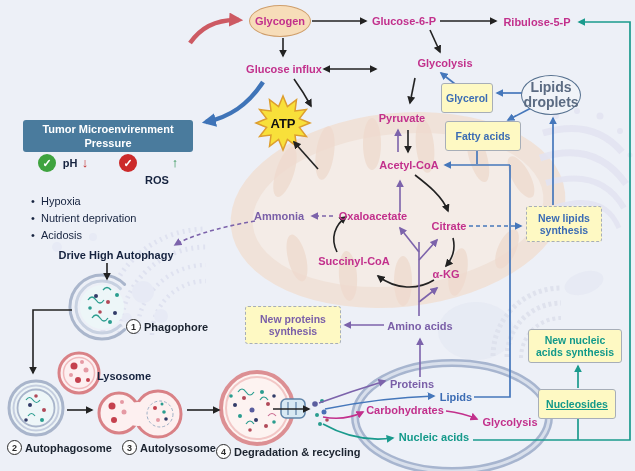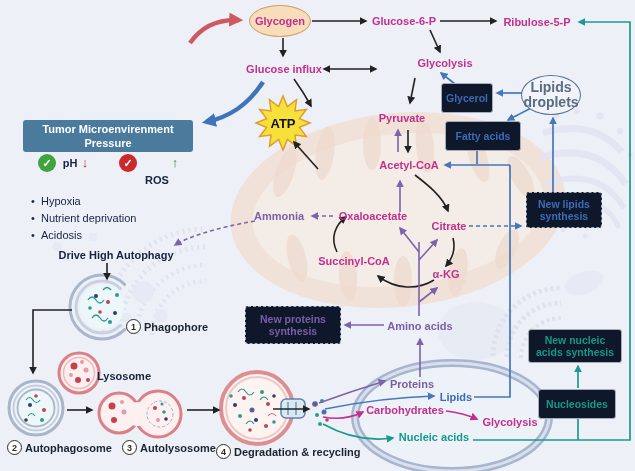--- a/index.html
+++ b/index.html
@@ -3,21 +3,21 @@
 <meta charset="utf-8">
 <style>
   html,body{margin:0;padding:0;background:#dfe3ee;}
   #canvas{position:relative;width:635px;height:471px;background:#edf0f7;overflow:hidden;
           font-family:"Liberation Sans",sans-serif;}
   svg.layer{position:absolute;left:0;top:0;pointer-events:none;}
   .lbl{position:absolute;transform:translate(-50%,-50%);font-size:11px;font-weight:700;
        white-space:nowrap;line-height:1.1;}
   .pink{color:#c2308c}.purple{color:#7a5fa8}.blue{color:#3b6cb4}.teal{color:#13998a}
   .dark{color:#16233f}.slate{color:#5b6b82}
-  .gbox{position:absolute;background:#0f172a;border:1px solid #a7aeb8;border-radius:3px;
+  .gbox{position:absolute;background:#fef9c3;border:1px solid #a7aeb8;border-radius:3px;
         display:flex;align-items:center;justify-content:center;text-align:center;
         font-size:10.5px;font-weight:700;line-height:1.15;padding:14px 3px;box-sizing:border-box;}
   .dashed{border-style:dashed;}
   .ellipse-node{position:absolute;border-radius:50%;display:flex;align-items:center;
         justify-content:center;text-align:center;box-sizing:border-box;}
   #glycogen-node{left:249px;top:5px;width:62px;height:32px;background:#f7ddb9;border:1.5px solid #cf9f6d;}
   #droplets-node{left:521px;top:75px;width:60px;height:40px;background:#f0f3f8;border:1.5px solid #55708f;
         font-size:14px;font-weight:700;line-height:1.05;}
   #onco-panel{position:absolute;left:25px;top:8px;width:192px;height:110px;background:#fcfbf1;
         border-radius:6px;}
@@ -351,24 +351,24 @@
   <div class="lbl pink" style="left:367px;top:216px;padding-left:12px;">Oxaloacetate</div>
   <div class="lbl pink" style="left:449px;top:226px;">Citrate</div>
   <div class="lbl pink" style="left:354px;top:261px;">Succinyl-CoA</div>
   <div class="lbl pink" style="left:446px;top:274px;">α-KG</div>
   <div class="lbl purple" style="left:420px;top:326px;">Amino acids</div>
 
   <div class="gbox blue" style="left:441px;top:83px;width:52px;height:19px;">Glycerol</div>
   <div class="gbox blue" style="left:445px;top:121px;width:76px;height:19px;">Fatty acids</div>
   <div class="ellipse-node slate" id="droplets-node">Lipids droplets</div>
 
-  <div class="gbox dashed blue" style="left:526px;top:192px;width:76px;height:36px;">New lipids synthesis</div>
+  <div class="gbox dashed blue" style="left:526px;top:206px;width:76px;height:36px;">New lipids synthesis</div>
   <div class="gbox dashed purple" style="left:245px;top:306px;width:96px;height:38px;">New proteins synthesis</div>
   <div class="gbox teal" style="left:528px;top:329px;width:94px;height:34px;">New nucleic acids synthesis</div>
-  <div class="gbox teal" style="left:538px;top:389px;width:78px;height:20px;">Nucleosides</div>
+  <div class="gbox teal" style="left:538px;top:389px;width:78px;height:20px;text-decoration:underline;">Nucleosides</div>
 
   <div class="lbl purple" style="left:412px;top:384px;">Proteins</div>
   <div class="lbl blue" style="left:456px;top:397px;">Lipids</div>
   <div class="lbl pink" style="left:405px;top:410px;">Carbohydrates</div>
   <div class="lbl pink" style="left:510px;top:422px;">Glycolysis</div>
   <div class="lbl teal" style="left:434px;top:437px;">Nucleic acids</div>
 
 </div>
 
 </body></html>

